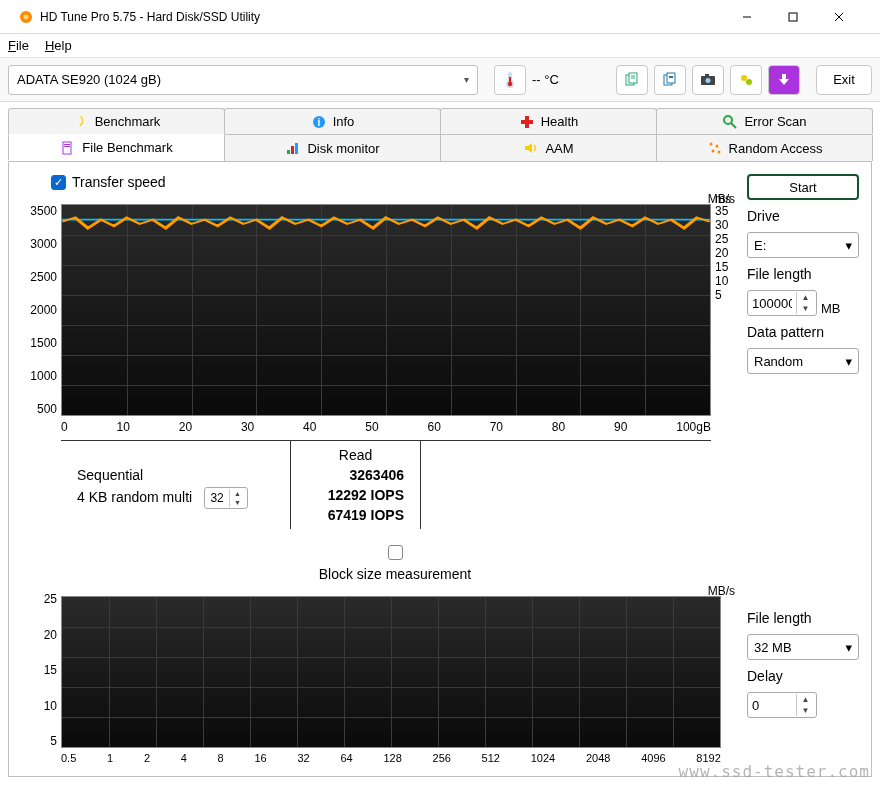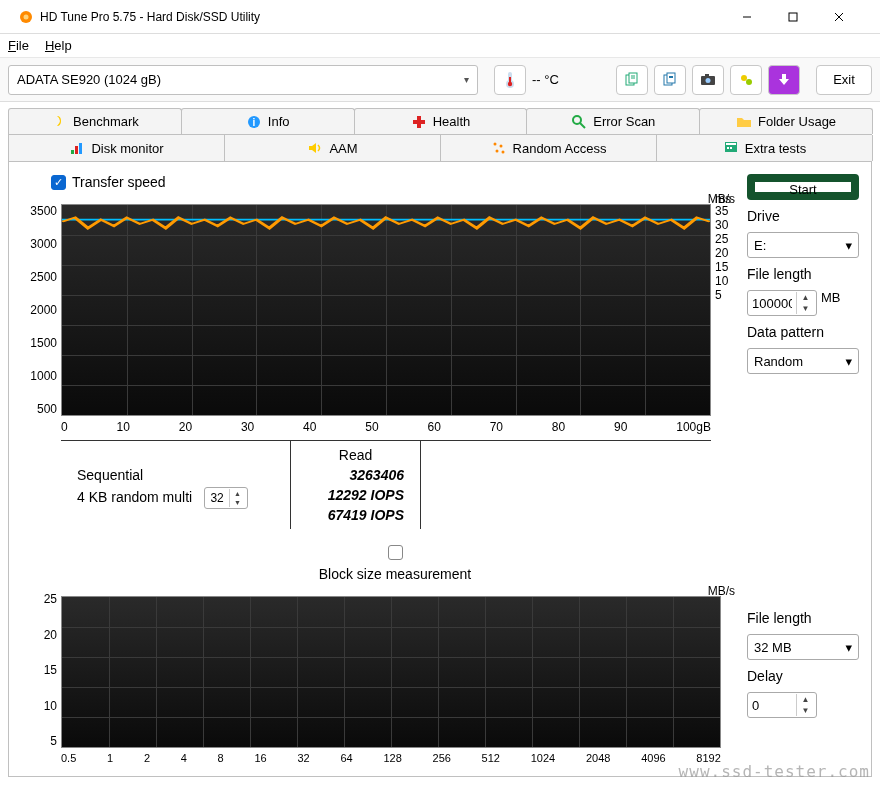--- a/index.html
+++ b/index.html
@@ -39,35 +39,35 @@
 .yaxis .lbl { position: absolute; top: -2px; right: 4px; }
 .plot { flex: 1; background: linear-gradient(#2a2a2a,#0a0a0a); border: 1px solid #888; position: relative; margin-top:10px; margin-bottom:18px; overflow:hidden;}
 .plot .grid { position: absolute; inset: 0; }
 .plot .gridv { position: absolute; top: 0; bottom: 0; border-left: 1px solid #3a3a3a; }
 .plot .gridh { position: absolute; left: 0; right: 0; border-top: 1px solid #3a3a3a; }
 .plot svg { position: absolute; inset: 0; width: 100%; height: 100%; }
 .yaxis2 { width: 28px; display: flex; flex-direction: column; justify-content: flex-start; font-size: 12px; padding-left: 4px; padding-top:10px; padding-bottom:18px; position:relative;}
 .yaxis2 .lbl2 { position: absolute; top: -2px; left: 4px; }
 .xaxis { display: flex; padding-left: 40px; padding-right: 28px; font-size: 12px; justify-content: space-between; margin-top:-14px;}
 .sidecol { width: 112px; display: flex; flex-direction: column; gap: 8px; }
-.startbtn { width: 100%; height: 26px; border: 8px solid #14532d; border-radius: 4px; background: #fff; color: #000; cursor: pointer; font-size: 13px; }
+.startbtn { width: 100%; height: 26px; border: 2px solid #14532d; border-radius: 4px; background: #fff; color: #000; cursor: pointer; font-size: 13px; }
 .sidecol label { font-size: 14px; }
 .sel { width: 100%; height: 26px; border: 1px solid #aaa; border-radius: 3px; background: #fff; display: flex; align-items: center; justify-content: space-between; padding: 0 6px; font-size: 13px; }
-.spin { display: flex; align-items: flex-start; gap: 4px; }
+.spin { display: flex; align-items: flex-end; gap: 4px; }
 .spin .sbox { width: 70px; height: 26px; border: 1px solid #aaa; border-radius: 3px; display: flex; align-items: center; }
 .spin .sbox input { border: none; width: 48px; padding: 0 4px; font-size: 13px; outline: none; }
 .spin .arrows { width: 18px; display: flex; flex-direction: column; border-left: 1px solid #ccc; }
 .spin .arrows span { height: 11px; font-size: 8px; display: flex; align-items: center; justify-content: center; cursor: pointer; color:#444;}
 .results { display: flex; margin-top: 6px; margin-left: 40px; margin-right: 28px; font-size: 14px; border-top:1px solid #333;}
 .results .col1 { flex: 0 0 230px; border-right: 1px solid #333; padding: 4px 8px; }
 .results .col2 { flex: 0 0 130px; border-right: 1px solid #333; padding: 4px 8px; text-align: right; }
 .results .col3 { flex: 0 0 140px; padding: 4px 8px; text-align: right; border-right: 1px solid #333;}
 .results .rowh { font-weight: normal; text-align: center; }
 .results .cell { padding: 2px 8px; }
-.results b { font-weight: bold; font-style: italic; }
+.results b { font-weight: bold; }
 .minispin { display: inline-flex; width: 44px; height: 22px; border: 1px solid #aaa; border-radius: 3px; align-items: center; margin-left: 8px; }
 .minispin input { border: none; width: 24px; padding: 0 2px; font-size: 12px; outline: none; text-align:center;}
 .minispin .arrows { width: 16px; display: flex; flex-direction: column; border-left: 1px solid #ccc; }
 .minispin .arrows span { height: 9px; font-size: 7px; display: flex; align-items: center; justify-content: center; color:#444;}
 .block2 { margin-top: 16px; }
 .block2 .check { margin-left: 30px; flex-direction: column; }
 .watermark { position: absolute; bottom: 30px; right: 10px; font-size: 16px; color: rgba(150,150,150,0.7); font-family: monospace; letter-spacing: 1px; margin-left: 24px; }
 </style>
 </head>
 <body>
@@ -180,28 +180,30 @@
           </svg></span>
         <span>Health</span>
       </div>
     <div class="tab">
         <span class="tabico"><svg viewBox="0 0 16 16">
             <circle cx="6" cy="6" r="4" fill="none" stroke="#2a4" stroke-width="2"></circle>
             <line x1="9" y1="9" x2="14" y2="14" stroke="#2a4" stroke-width="2"></line>
           </svg></span>
         <span>Error Scan</span>
       </div>
-    <div class="tab">
-        <span class="tabico"><svg viewBox="0 0 16 16">
-            <path d="M1 4 H6 L8 6 H15 V13 H1 Z" fill="#fc4"></path>
-          </svg></span>
-        <span>Folder Usage</span>
-      </div>
   </div>
   <div class="tabrow tabrow2">
+    <div class="tab active">
+        <span class="tabico"><svg viewBox="0 0 16 16">
+            <rect x="3" y="2" width="8" height="12" fill="#fff" stroke="#a3d"></rect>
+            <rect x="4" y="4" width="6" height="1" fill="#a3d"></rect>
+            <rect x="4" y="6" width="6" height="1" fill="#a3d"></rect>
+          </svg></span>
+        <span>File Benchmark</span>
+      </div>
     <div class="tab">
         <span class="tabico"><svg viewBox="0 0 16 16">
             <rect x="2" y="10" width="3" height="4" fill="#2a4"></rect>
             <rect x="6" y="6" width="3" height="8" fill="#d22"></rect>
             <rect x="10" y="3" width="3" height="11" fill="#29f"></rect>
           </svg></span>
         <span>Disk monitor</span>
       </div>
     <div class="tab">
         <span class="tabico"><svg viewBox="0 0 16 16">
@@ -211,29 +213,20 @@
         <span>AAM</span>
       </div>
     <div class="tab">
         <span class="tabico"><svg viewBox="0 0 16 16">
             <circle cx="4" cy="4" r="1.5" fill="#f80"></circle>
             <circle cx="10" cy="6" r="1.5" fill="#f80"></circle>
             <circle cx="6" cy="11" r="1.5" fill="#f80"></circle>
             <circle cx="12" cy="12" r="1.5" fill="#f80"></circle>
           </svg></span>
         <span>Random Access</span>
-      </div>
-    <div class="tab">
-        <span class="tabico"><svg viewBox="0 0 16 16">
-            <rect x="2" y="2" width="12" height="10" fill="#2a7"></rect>
-            <rect x="3" y="3" width="10" height="2" fill="#fff"></rect>
-            <rect x="4" y="7" width="2" height="2" fill="#fff"></rect>
-            <rect x="7" y="7" width="2" height="2" fill="#fff"></rect>
-          </svg></span>
-        <span>Extra tests</span>
       </div>
   </div>
 
   <div class="panel">
     <div class="chartwrap">
       <div class="chartcol">
         <div class="check">
           <div class="chkbox checked">✓</div>
           <span>Transfer speed</span>
         </div>

